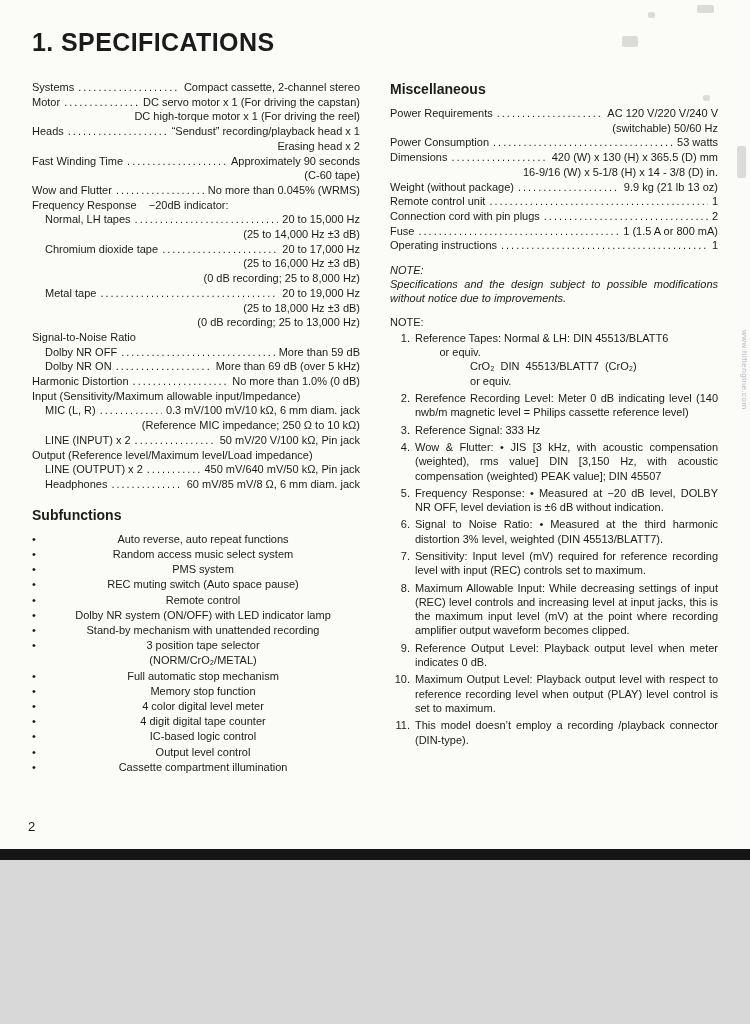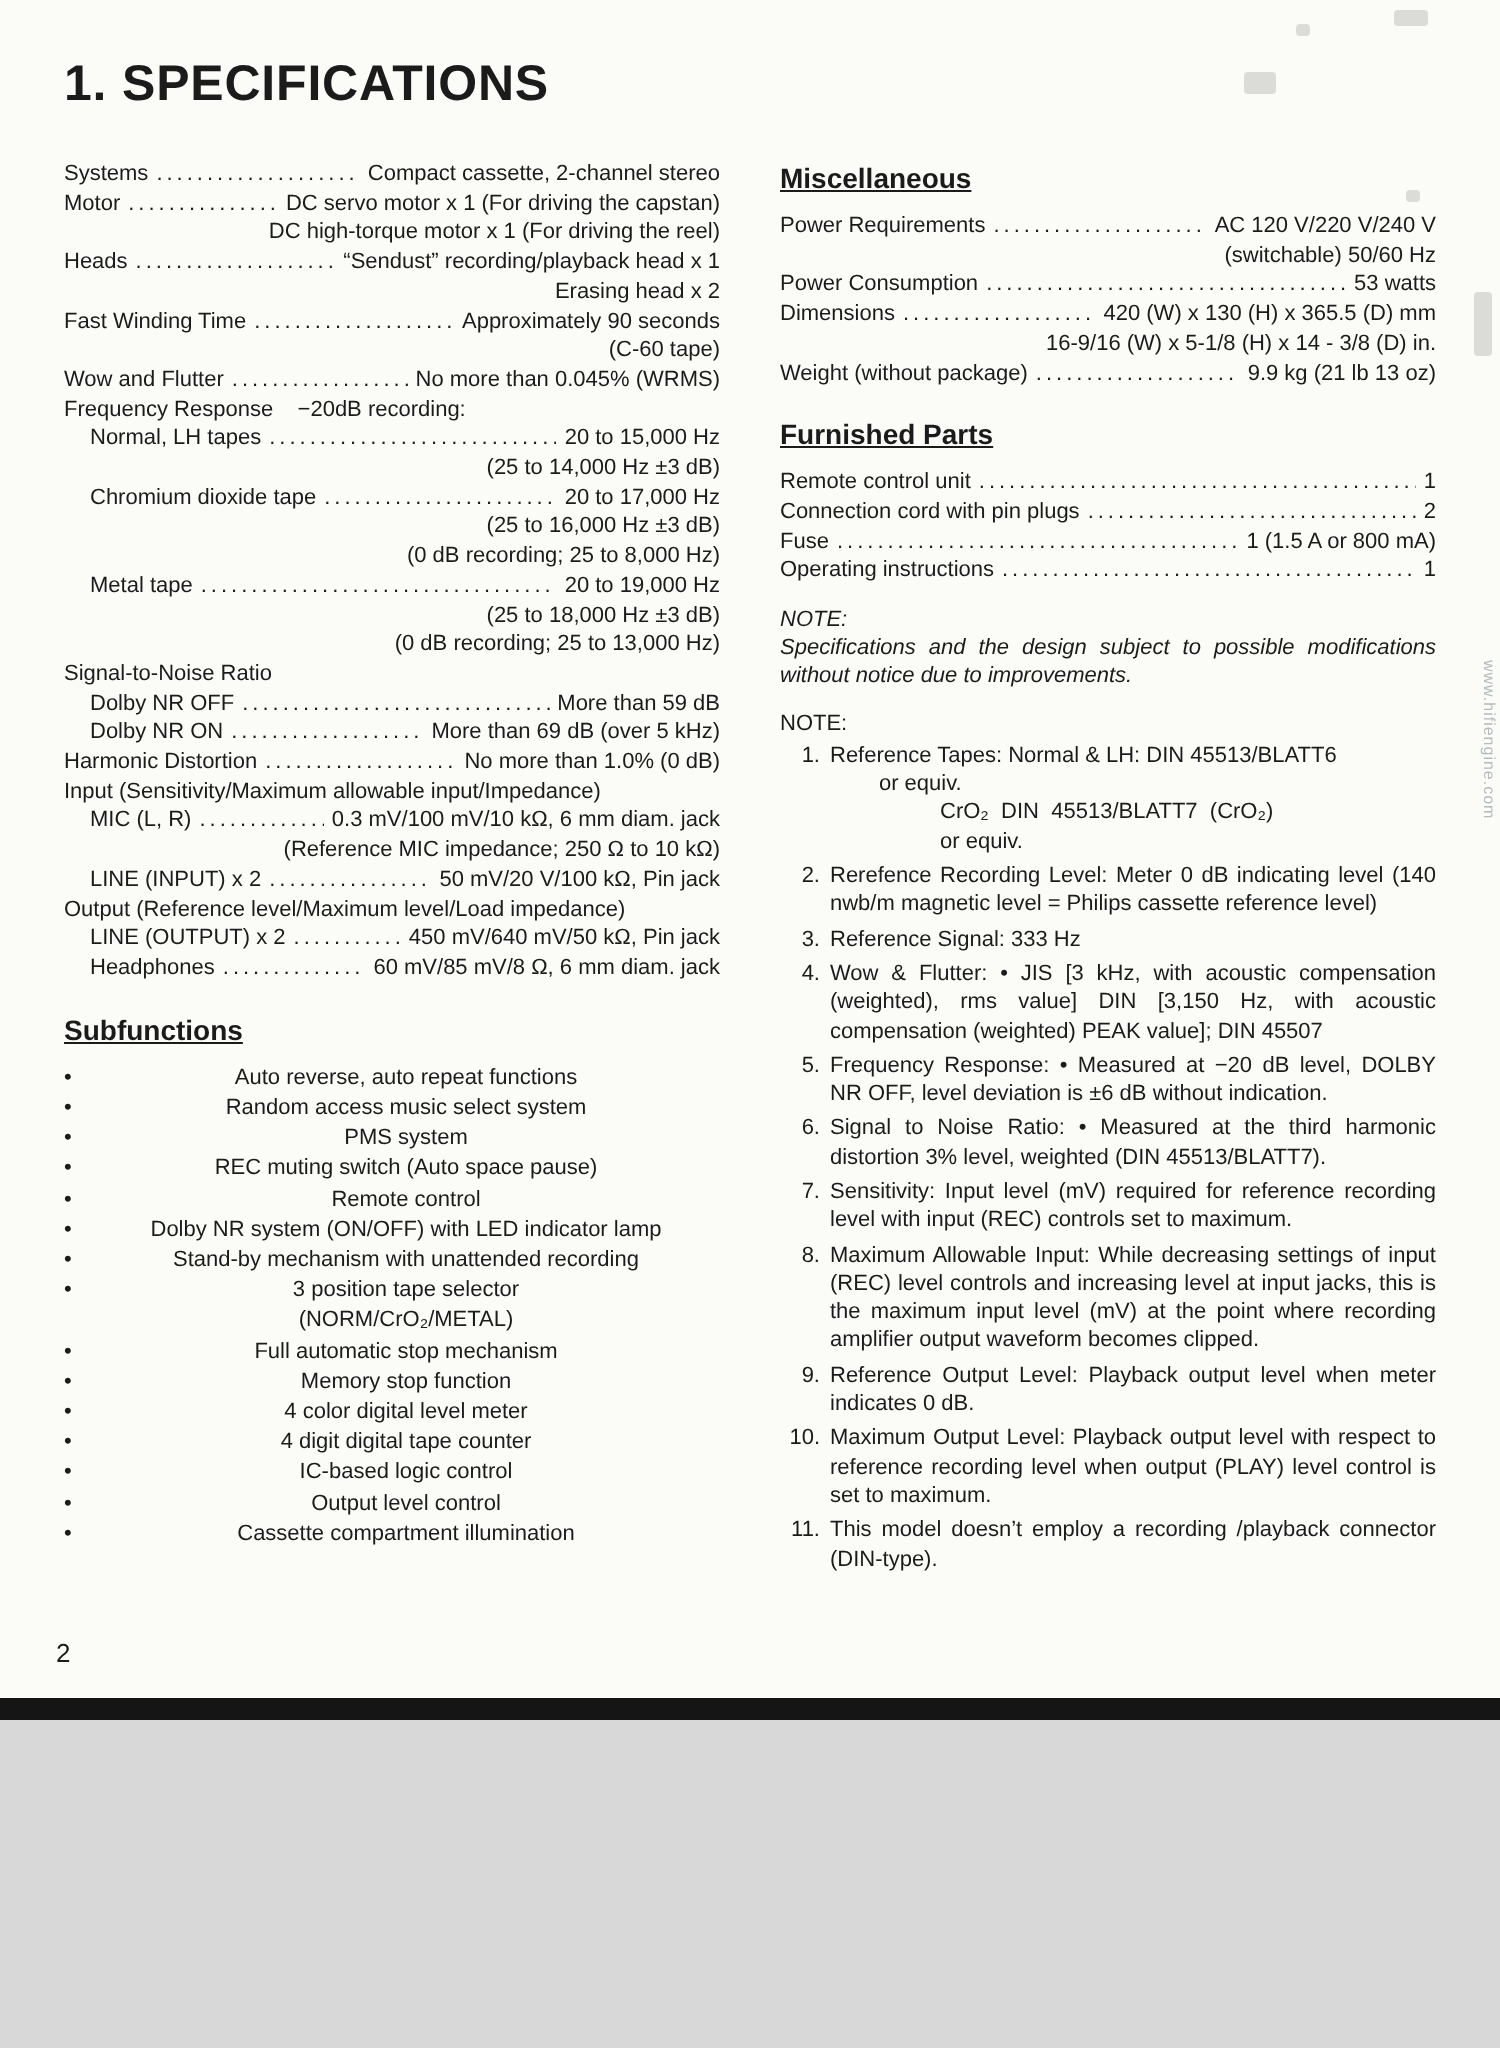--- a/index.html
+++ b/index.html
@@ -32,21 +32,21 @@
     display: block; flex: 1; overflow: hidden; white-space: nowrap;
     margin: 0 4px; min-width: 10px;
   }
   .leader::after {
     content: "........................................................................................";
     letter-spacing: 2px;
   }
   .line .r { margin-left: auto; white-space: nowrap; text-align: right; }
   .line.indent { padding-left: 13px; }
 
-  h2 { font-size: 14px; font-weight: 700; margin: 14px 0 8px 0; line-height: 18px; text-decoration: underline; }
+  h2 { font-size: 14px; font-weight: 700; margin: 14px 0 8px 0; line-height: 18px; }
   .col > h2:first-child, .col > *:first-child h2 { margin-top: 0; }
   h2.first { margin-top: 0; }
 
   
   .bullet { display: flex; line-height: 15.2px; }
   .bullet .dot { flex: none; width: 14px; }
   .bullet .dot::before { content: "\2022"; }
   .bullet .btext { flex: 1; text-align: center; }
   .bullet .sub { display: block; }
 
@@ -138,21 +138,21 @@
             <span class="r">(C-60 tape)</span>
           </div>
 
           <div class="line dots">
             <span class="l">Wow and Flutter</span>
             <span class="leader"></span>
             <span class="r">No more than 0.045% (WRMS)</span>
           </div>
 
           <div class="line">
-            <span class="l">Frequency Response    −20dB recording:</span>
+            <span class="l">Frequency Response    −20dB indicator:</span>
 
             <span class="r"></span>
           </div>
 
           <div class="line indent dots">
             <span class="l">Normal, LH tapes</span>
             <span class="leader"></span>
             <span class="r">20 to 15,000 Hz</span>
           </div>
 
@@ -424,21 +424,20 @@
             <span class="r">16-9/16 (W) x 5-1/8 (H) x 14 - 3/8 (D) in.</span>
           </div>
 
           <div class="line dots">
             <span class="l">Weight (without package)</span>
             <span class="leader"></span>
             <span class="r">9.9 kg (21 lb 13 oz)</span>
           </div>
         </div>
 
-      <h2>Furnished Parts</h2>
       <div>
 
           <div class="line dots">
             <span class="l">Remote control unit</span>
             <span class="leader"></span>
             <span class="r">1</span>
           </div>
 
           <div class="line dots">
             <span class="l">Connection cord with pin plugs</span>

